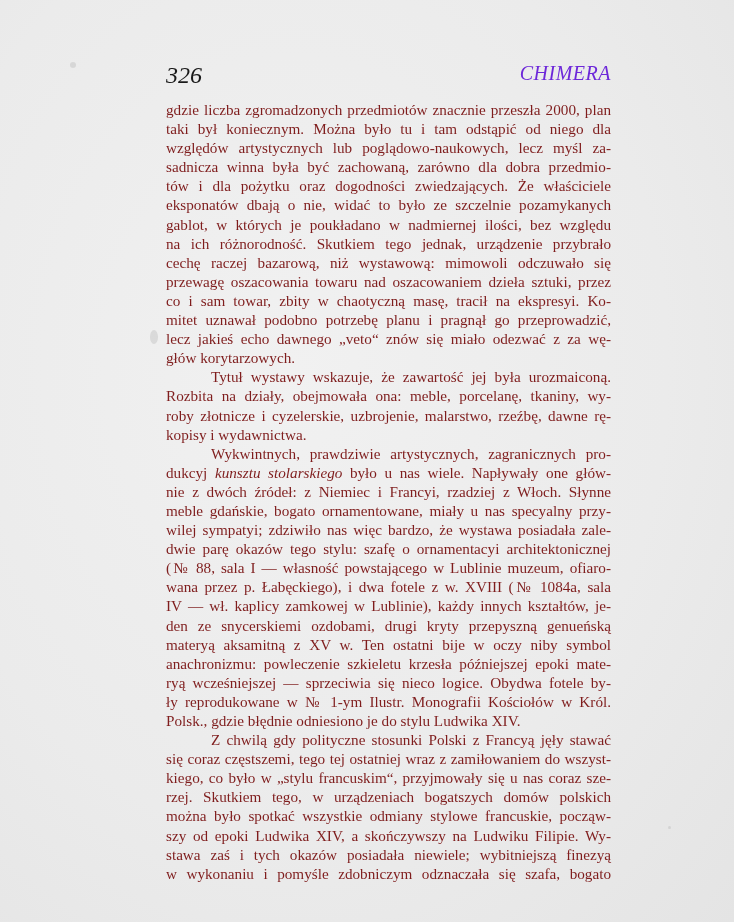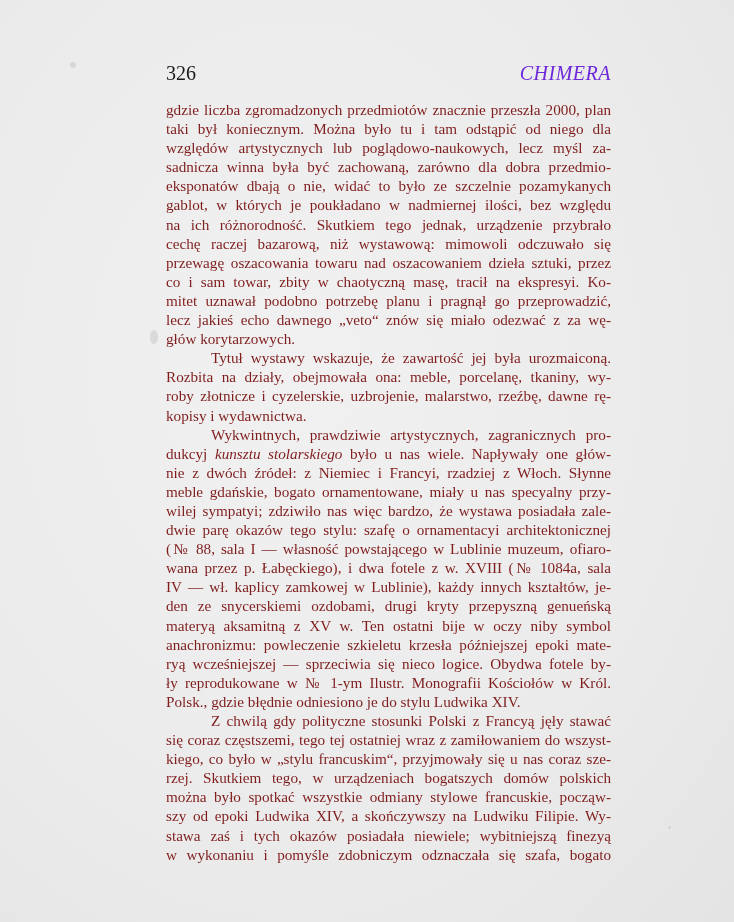--- a/index.html
+++ b/index.html
@@ -26,21 +26,22 @@
       top: 62px;
       left: 166px;
       width: 445px;
       height: 28px;
     }
     .page-number {
       position: absolute;
       left: 0;
       top: 0;
       font-family: "Liberation Serif", serif;
-      font-size: 20px;
+      font-style: italic;
+      font-size: 24px;
       color: #1a1a1a;
     }
     .journal-title {
       position: absolute;
       right: 0;
       top: 0;
       font-family: "Liberation Serif", serif;
       font-style: italic;
       font-size: 20px;
       letter-spacing: 0.5px;
@@ -86,20 +87,21 @@
     <span class="page-number">326</span>
     <span class="journal-title">CHIMERA</span>
   </div>
 
   <div class="body-text" id="body-text">
       <div>
         <span class="line">gdzie liczba zgromadzonych przedmiotów znacznie przeszła 2000, plan</span>
         <span class="line">taki był koniecznym. Można było tu i tam odstąpić od niego dla</span>
         <span class="line">względów artystycznych lub poglądowo-naukowych, lecz myśl za-</span>
         <span class="line">sadnicza winna była być zachowaną, zarówno dla dobra przedmio-</span>
+        <span class="line">tów i dla pożytku oraz dogodności zwiedzających. Że właściciele</span>
         <span class="line">eksponatów dbają o nie, widać to było ze szczelnie pozamykanych</span>
         <span class="line">gablot, w których je poukładano w nadmiernej ilości, bez względu</span>
         <span class="line">na ich różnorodność. Skutkiem tego jednak, urządzenie przybrało</span>
         <span class="line">cechę raczej bazarową, niż wystawową: mimowoli odczuwało się</span>
         <span class="line">przewagę oszacowania towaru nad oszacowaniem dzieła sztuki, przez</span>
         <span class="line">co i sam towar, zbity w chaotyczną masę, tracił na ekspresyi. Ko-</span>
         <span class="line">mitet uznawał podobno potrzebę planu i pragnął go przeprowadzić,</span>
         <span class="line">lecz jakieś echo dawnego „veto“ znów się miało odezwać z za wę-</span>
         <span class="line last">głów korytarzowych.</span>
       </div>

